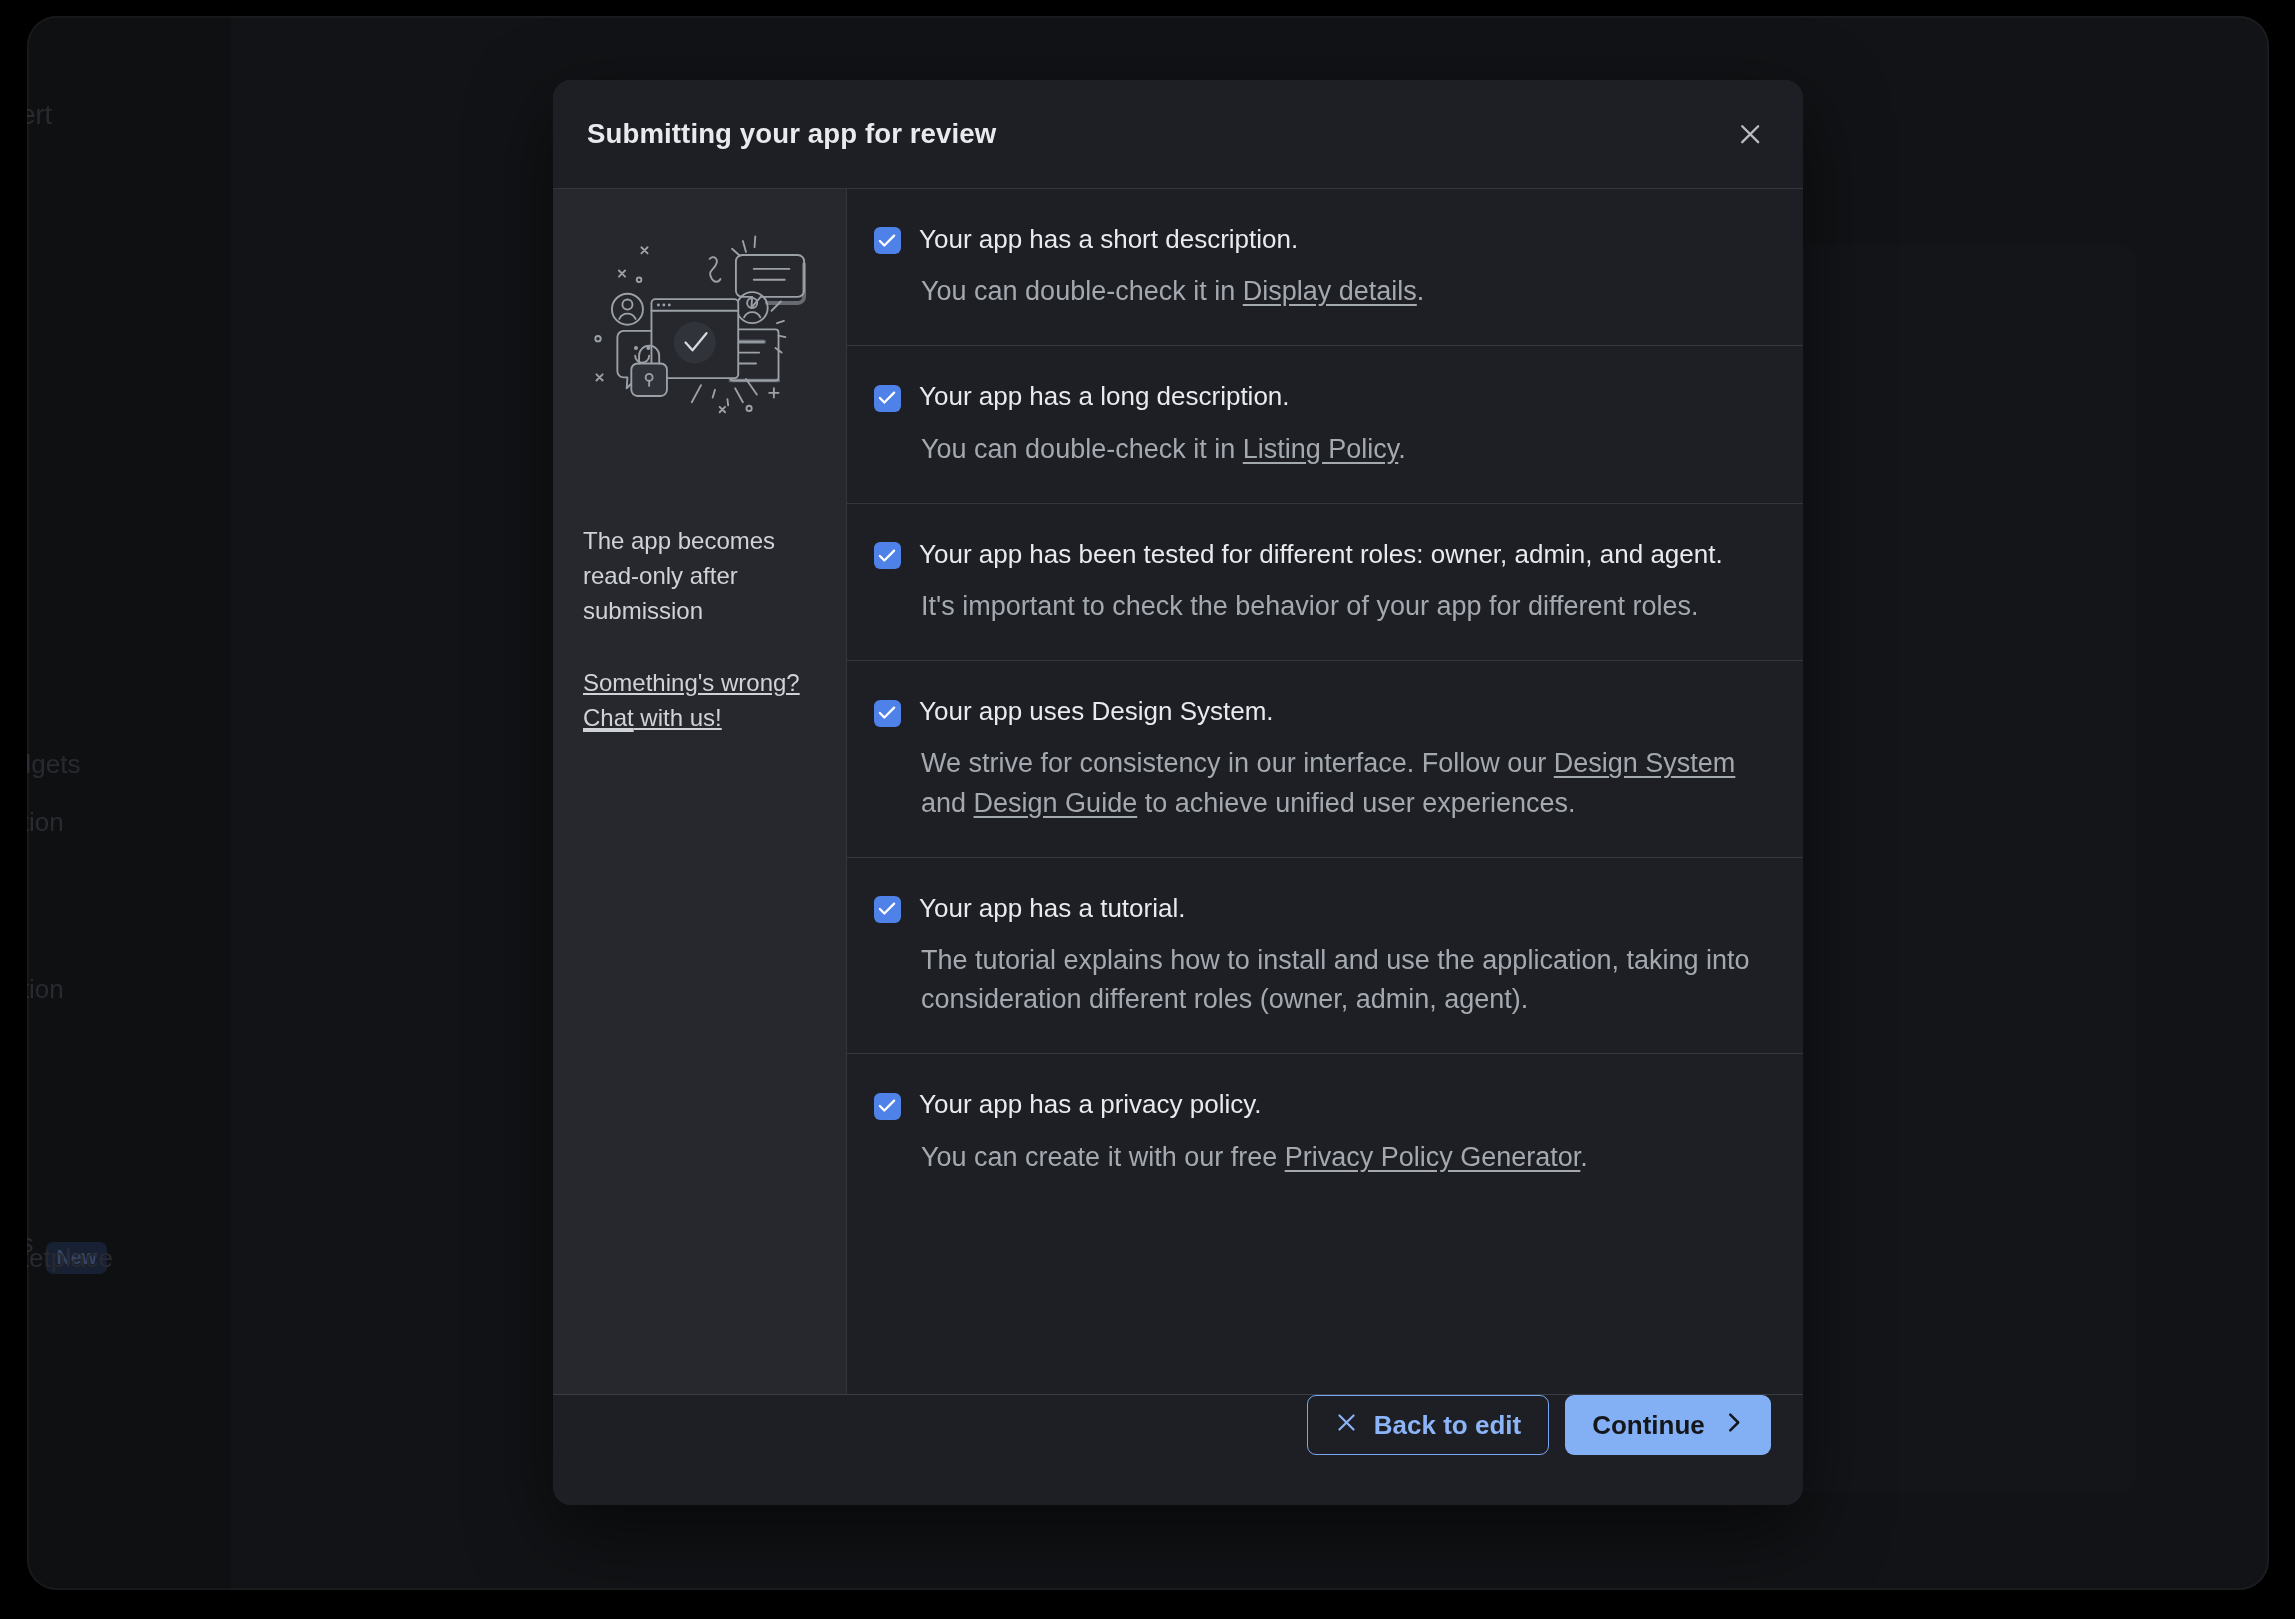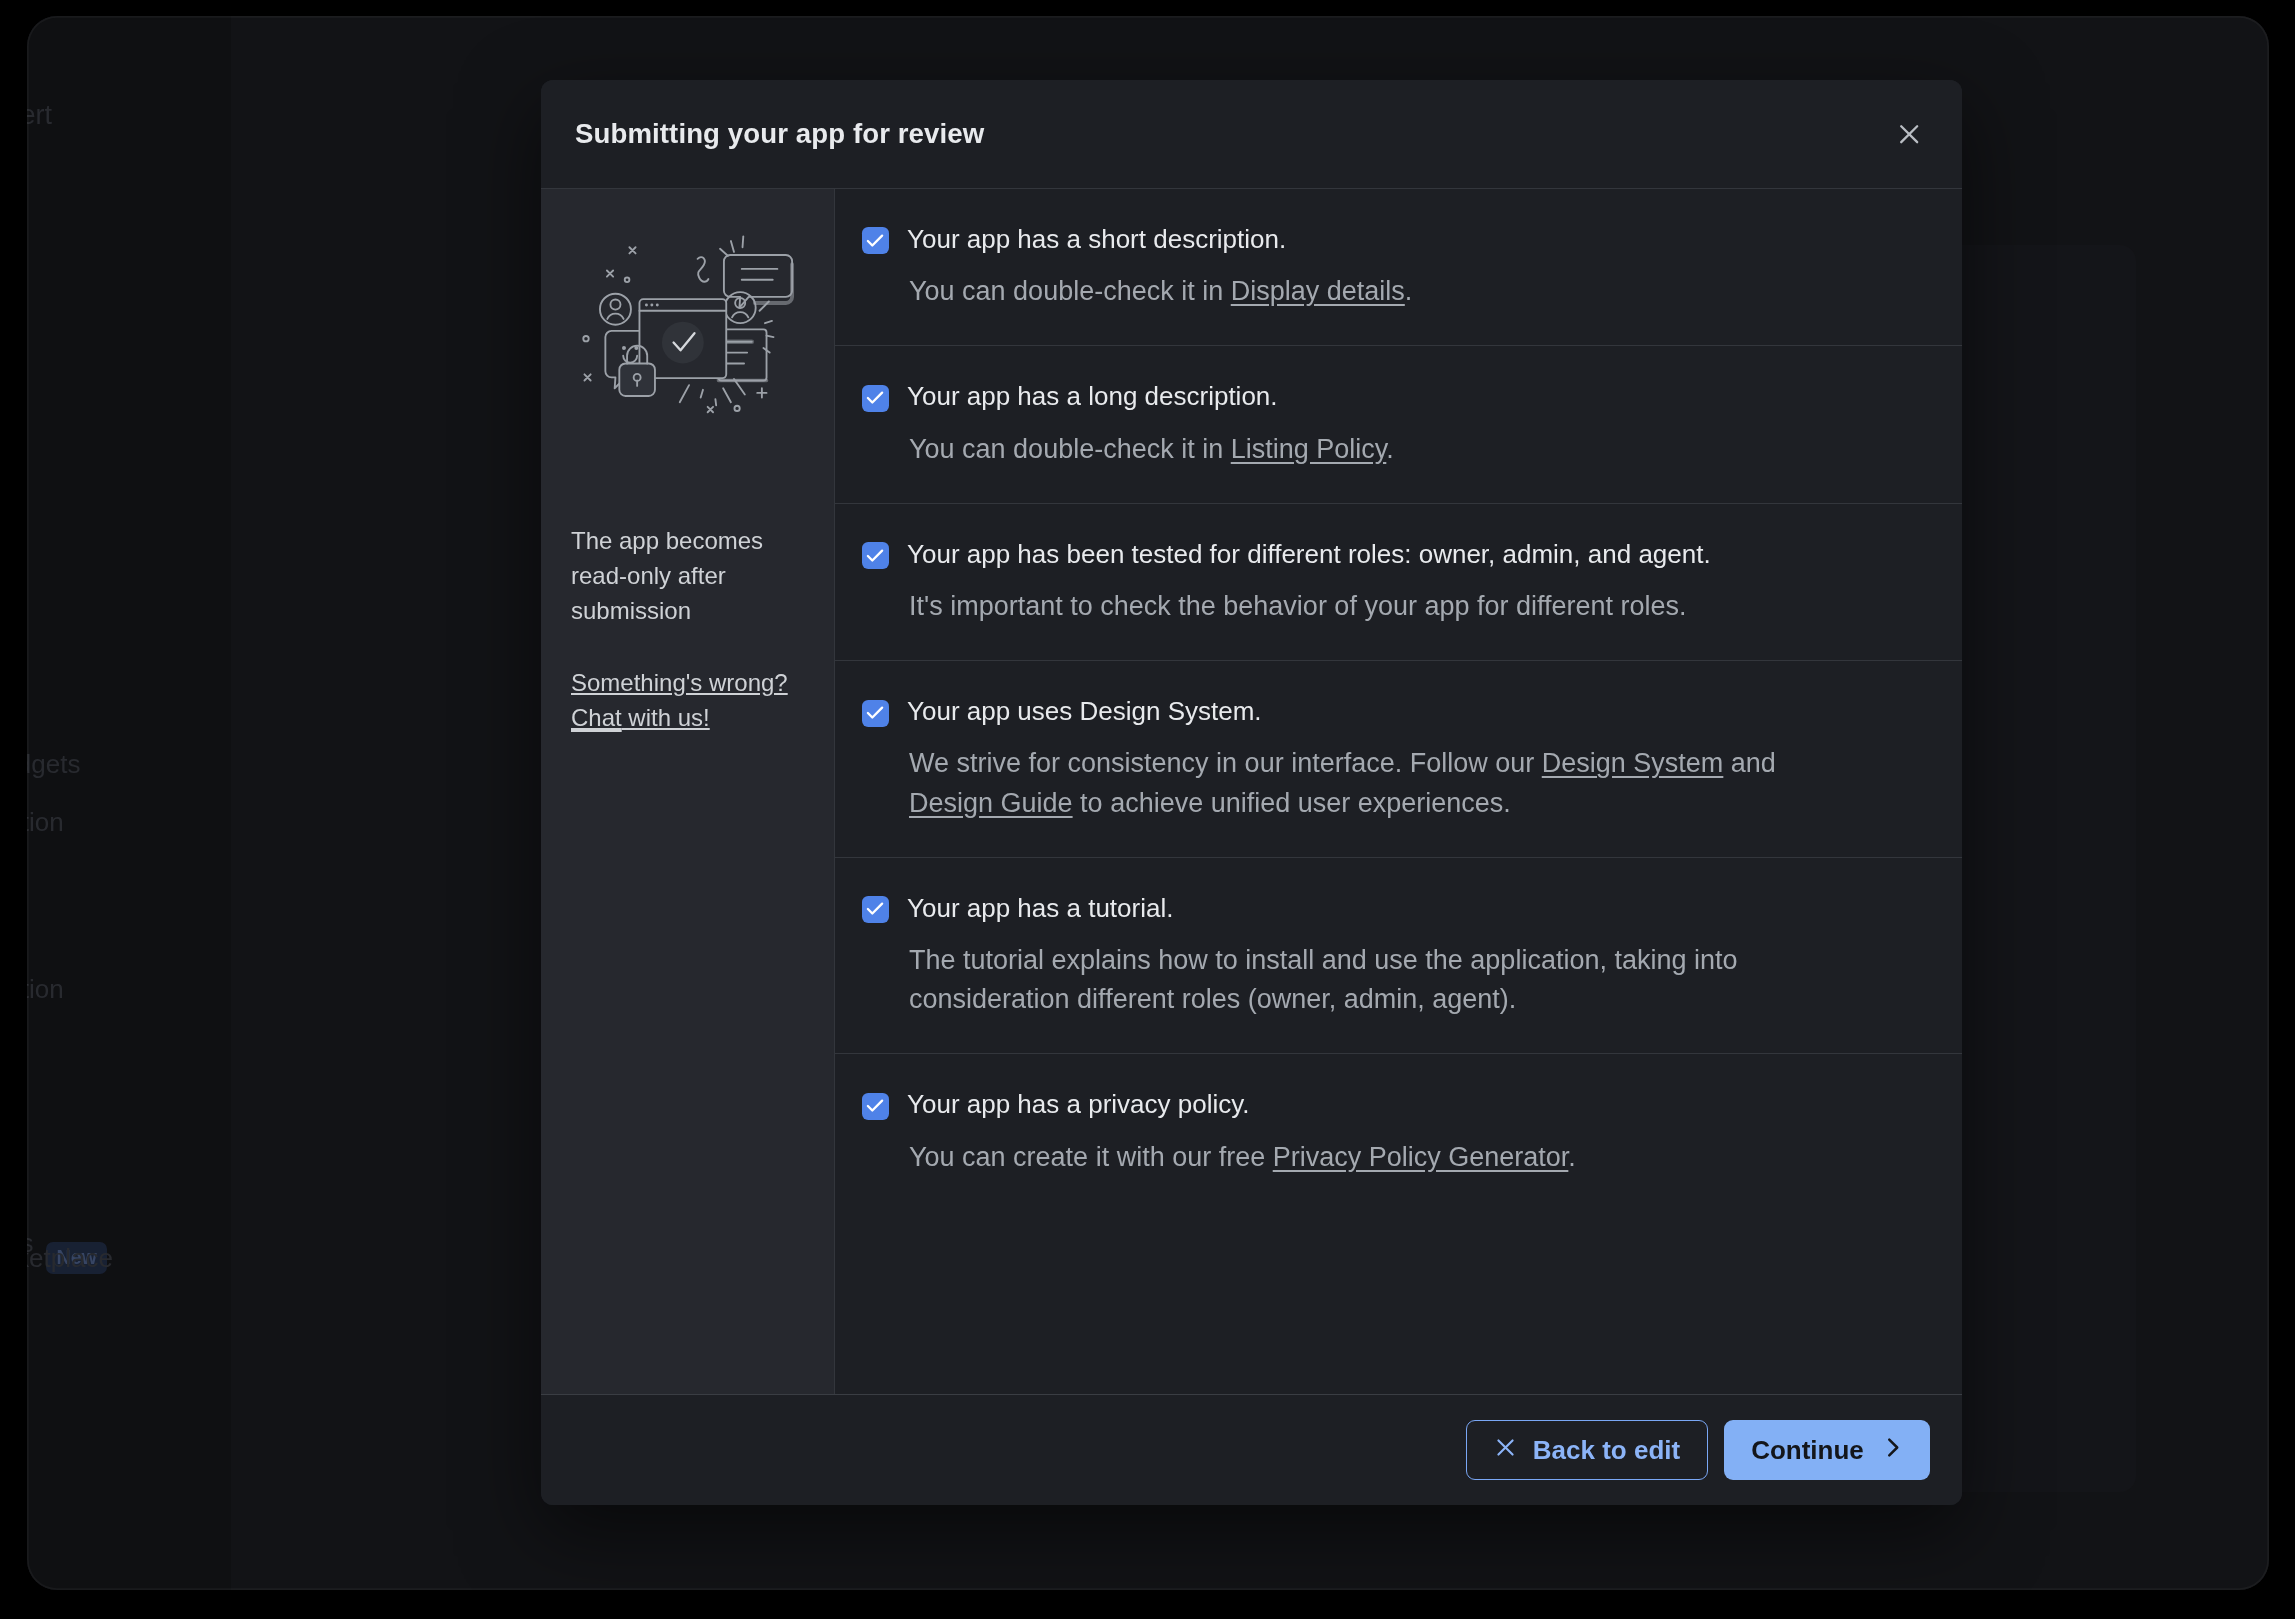--- a/index.html
+++ b/index.html
@@ -89,24 +89,24 @@
   #bg-illus {
     position: absolute; left: 498px; top: 445px;
     width: 267px; height: 231px; opacity: 0.30;
   }
 
   #scrim { position: absolute; inset: 0; background: rgba(0,0,0,0.30); }
 
   
   #modal {
     position: absolute;
-    left: 514px; top: 64px;
-    width: 1421px; height: 1425px;
+    left: 526px; top: 64px;
+    width: 1250px; height: 1425px;
     background: #1d1f24;
-    border-radius: 12px;
+    border-radius: 18px;
     overflow: hidden;
     box-shadow: 0 27px 80px rgba(0,0,0,0.55);
     display: flex; flex-direction: column;
   }
 
   #modal-header {
     height: 108px; flex: 0 0 108px;
     background: #1d1f24;
     display: flex; align-items: center;
     padding: 0 32px 0 34px;
@@ -190,21 +190,21 @@
   .check-desc a {
     color: #a4a9b0; text-decoration: underline; text-underline-offset: 3.6px;
     cursor: pointer;
   }
 
   
   #modal-footer {
     flex: 0 0 111px; height: 111px;
     background: #1d1f24;
     border-top: 0.9px solid #3a3d43;
-    display: flex; align-items: center; justify-content: flex-end;
+    display: flex; justify-content: flex-end;
     gap: 16px; padding-right: 32px;
   }
   #back-to-edit {
     display: flex; align-items: center; gap: 16px;
     height: 60px; padding: 0 27px;
     background: transparent;
     border: 0.9px solid #7aa7f5;
     border-radius: 9px;
     color: #8cb4f8; font-size: 26px; font-weight: 700;
     font-family: "Liberation Sans", sans-serif;

